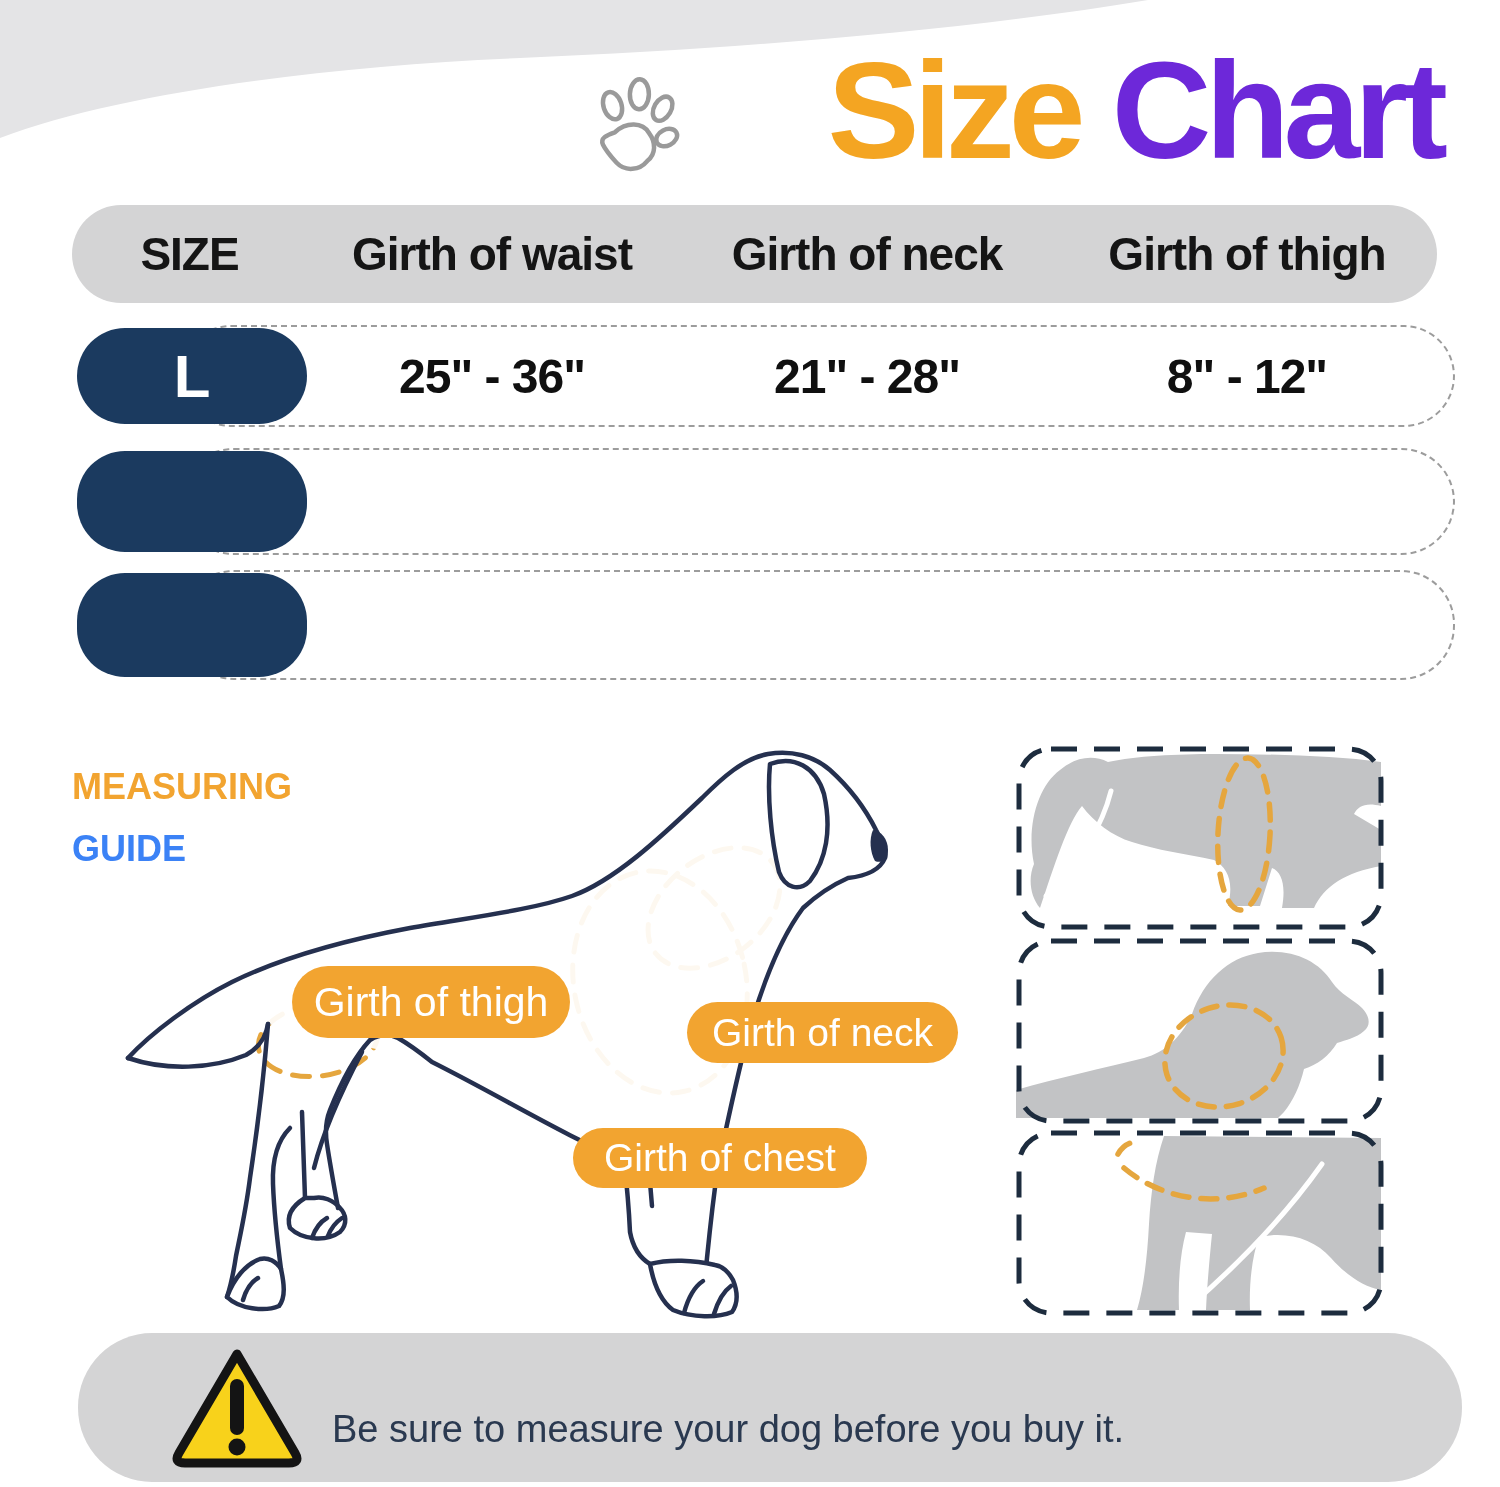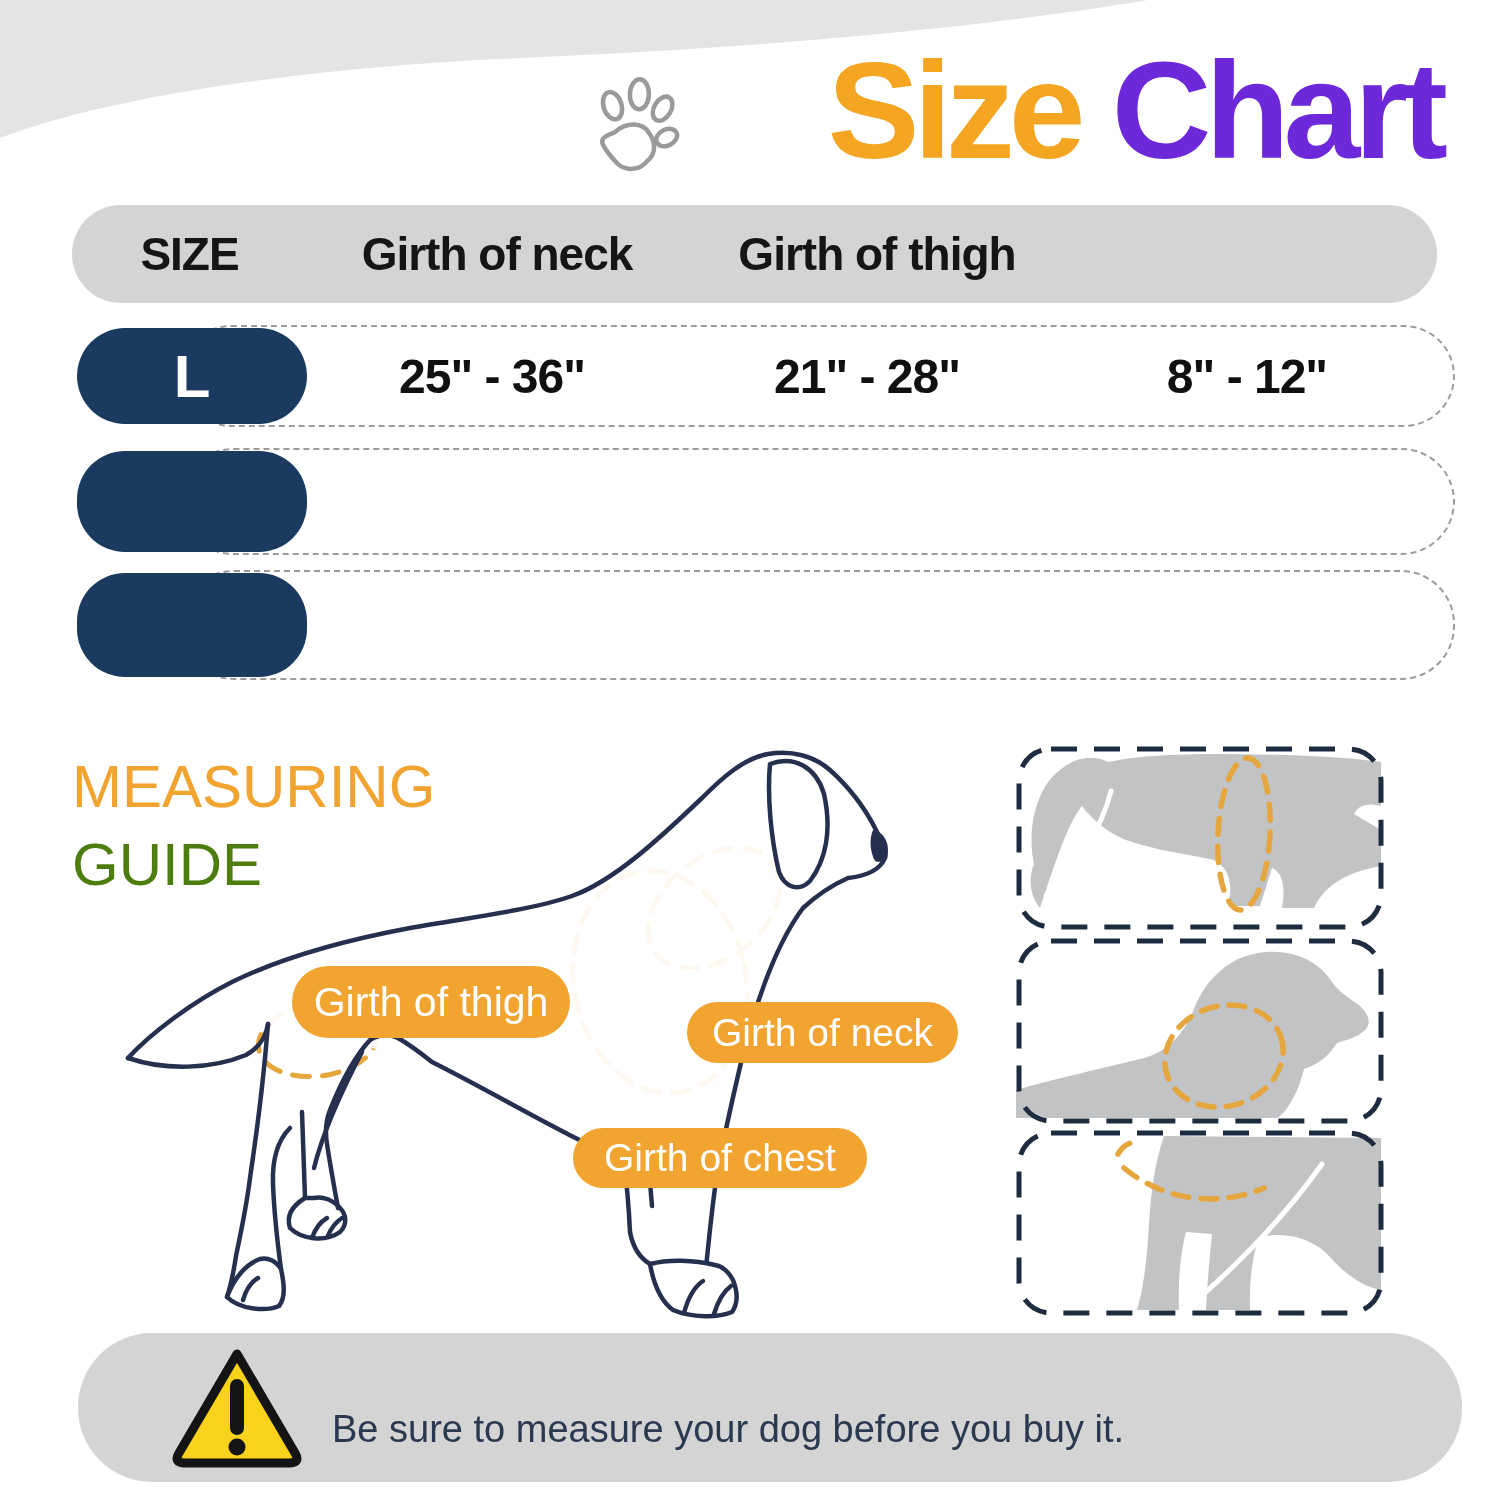--- a/index.html
+++ b/index.html
@@ -35,23 +35,23 @@
     position:absolute;left:77px;top:3px;bottom:3px;width:230px;background:#1B3A5F;
     border-radius:48px;color:#ffffff;font-size:60px;font-weight:700;
     display:flex;align-items:center;justify-content:center;
   }
   .row-vals{
     position:absolute;left:72px;top:0;width:1365px;height:100%;
     display:flex;align-items:center;font-size:48px;font-weight:700;color:#101010;
   }
   .vcol{text-align:center;letter-spacing:-1px;}
   
-  .mg-head{left:72px;top:756px;line-height:62px;font-size:60px;font-weight:400;letter-spacing:0px;}
+  .mg-head{left:72px;top:756px;line-height:62px;font-size:36px;font-weight:700;letter-spacing:0px;}
   .mg1{color:#F2A430;}
-  .mg2{color:#4d7c0f;margin-top:16px;}
+  .mg2{color:#3b82f6;}
   .dog-svg{left:80px;top:740px;width:920px;height:620px;}
   .measure-label{
     background:#F2A430;color:#ffffff;border-radius:40px;
     display:flex;align-items:center;justify-content:center;white-space:nowrap;
   }
   .lbl-thigh{left:292px;top:966px;width:278px;height:72px;font-size:41px;}
   .lbl-neck{left:687px;top:1002px;width:271px;height:61px;font-size:39px;}
   .lbl-chest{left:573px;top:1128px;width:294px;height:60px;font-size:39px;}
   
   .ref-box{left:1016px;width:368px;}
@@ -85,20 +85,21 @@
     </svg>
   </div>
 
   <div class="abs title-row">
     <span class="title-word t-orange">Size</span>
     <span class="title-word t-navy">Chart</span>
   </div>
 
   <div class="abs tbl-head">
     <div class="hcol c1">SIZE</div>
+    <div class="hcol c2">Girth of waist</div>
     <div class="hcol c3">Girth of neck</div>
     <div class="hcol c4">Girth of thigh</div>
   </div>
 
   <div class="abs t-row r1">
     <div class="row-dash"></div>
     <div class="row-vals">
       <div class="vcol c1"></div>
       <div class="vcol c2">25" - 36"</div>
       <div class="vcol c3">21" - 28"</div>

